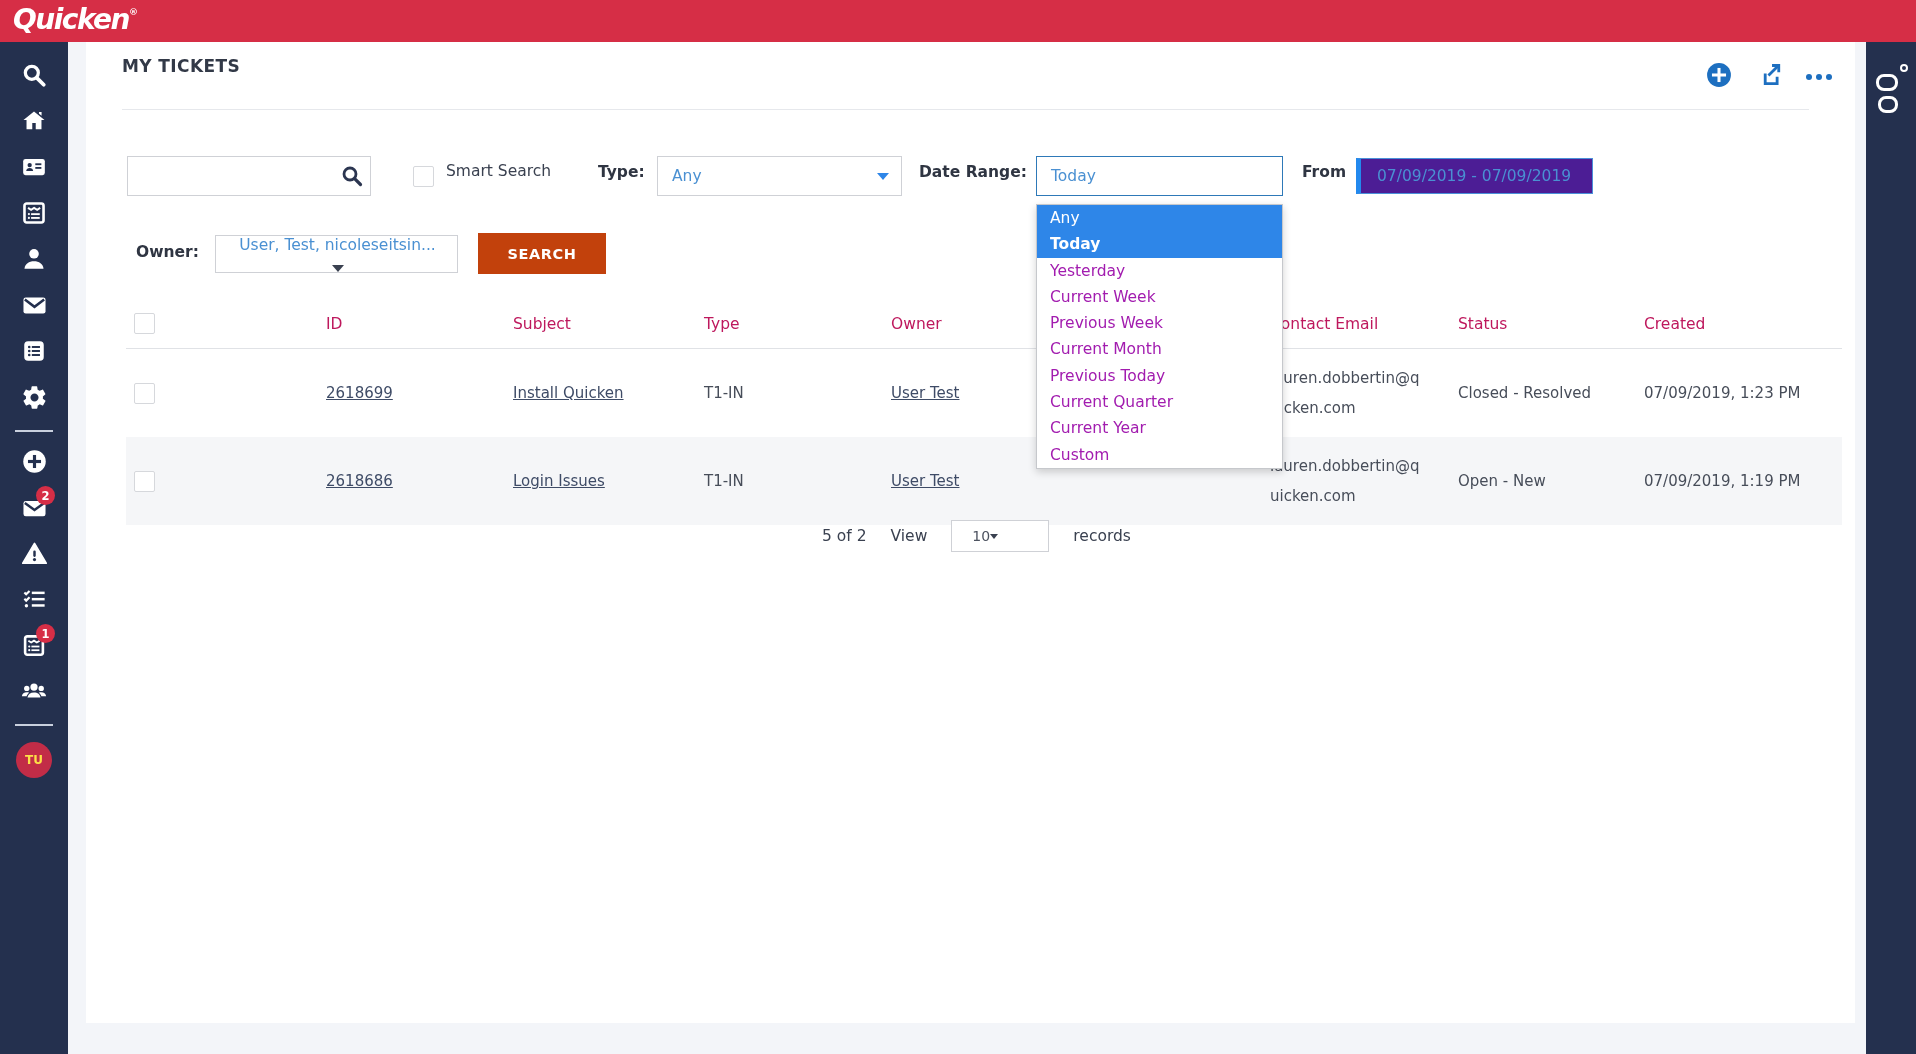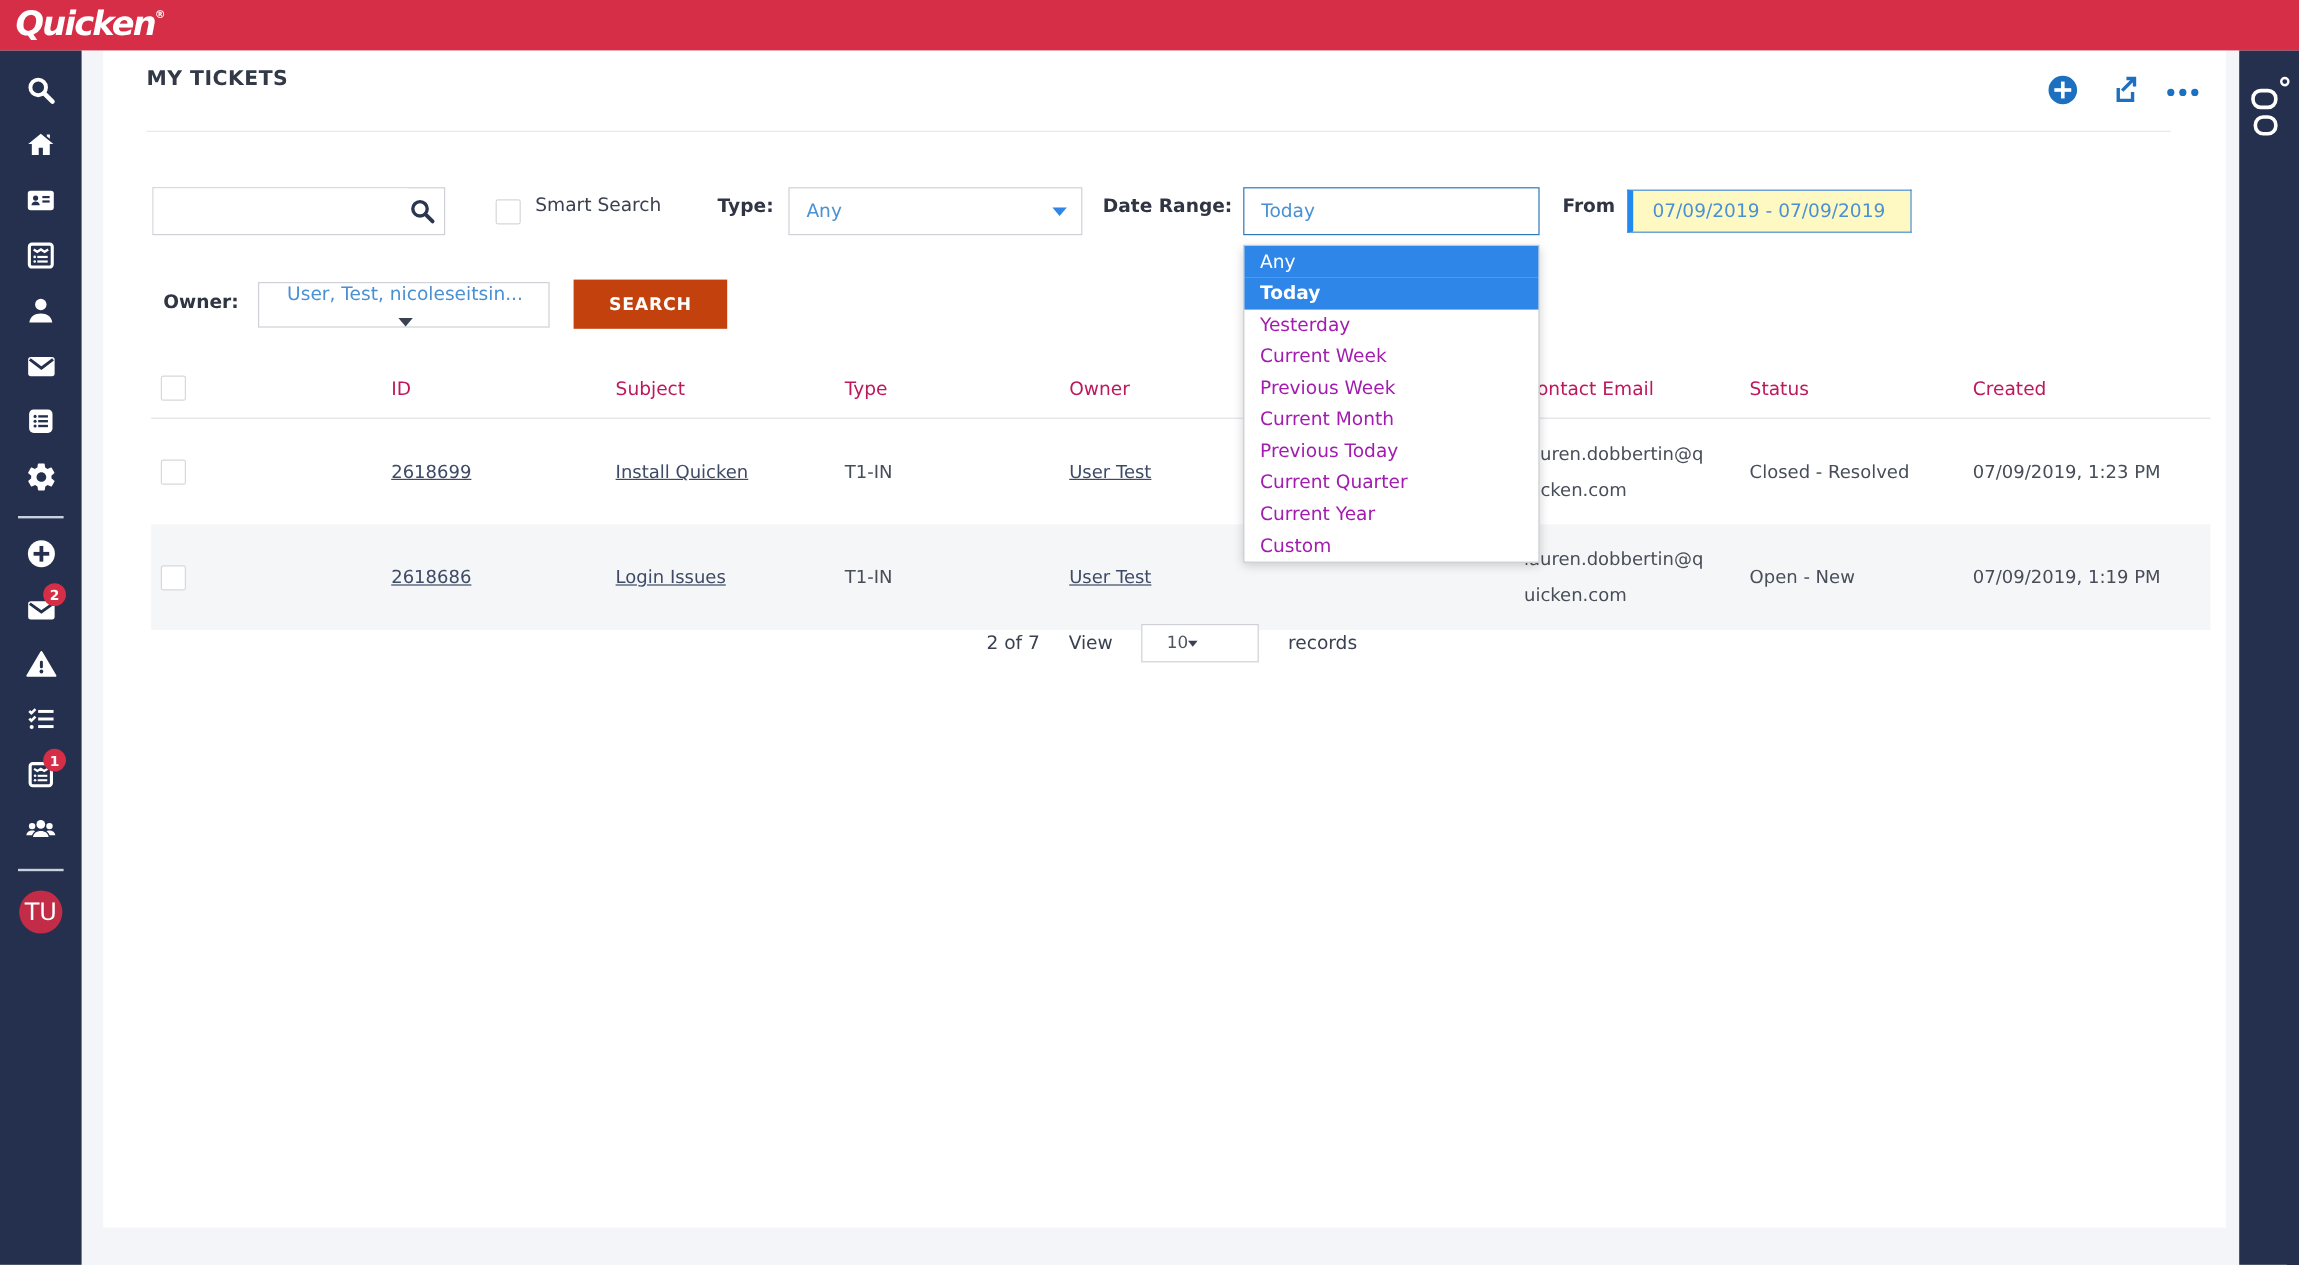--- a/index.html
+++ b/index.html
@@ -9,21 +9,21 @@
   .logo { position:absolute; left:13px; top:3px; color:#fff; font-size:28px; font-weight:bold; font-style:italic; letter-spacing:-1.5px; }
   .logo sup { font-size:9px; font-style:normal; letter-spacing:0; vertical-align:14px; }
 
   
   .sidebar { position:absolute; left:0; top:42px; width:68px; height:1012px; background:#24304e; z-index:5;
     display:flex; flex-direction:column; align-items:center; padding-top:12px; }
   .nav-item { width:68px; height:46px; display:flex; align-items:center; justify-content:center; position:relative; cursor:pointer; }
   .nav-divider { width:38px; height:2px; background:#c9d0de; margin:8px 0; }
   .badge { position:absolute; top:0; right:13px; min-width:19px; height:19px; padding:0 4px; background:#d62e46;
     border-radius:10px; color:#fff; font-size:11.5px; font-weight:bold; display:flex; align-items:center; justify-content:center; z-index:2; }
-  .avatar { width:36px; height:36px; border-radius:50%; background:#c22c47; color:#ffffff; font-size:20px; font-weight:normal;
+  .avatar { width:36px; height:36px; border-radius:50%; background:#c22c47; color:#fde047; font-size:12px; font-weight:bold;
     display:flex; align-items:center; justify-content:center; margin-top:8px; cursor:pointer; }
 
   
   .rightstrip { position:absolute; right:0; top:42px; width:50px; height:1012px; background:#24304e; z-index:5; }
   .go-logo { position:relative; width:30px; margin:22px auto 0; height:56px; cursor:pointer; }
   .go-dot { position:absolute; right:-2px; top:0; width:8px; height:8px; border:2.5px solid #fff; border-radius:50%; }
   .go-o1 { position:absolute; left:0; top:10px; width:22px; height:17px; border:3.5px solid #fff; border-radius:8px; }
   .go-o2 { position:absolute; left:2px; top:32px; width:20px; height:17px; border:3.5px solid #fff; border-radius:8px; }
 
   
@@ -43,21 +43,21 @@
   .checkbox { width:21px; height:21px; border:1px solid #d6d8dc; background:#fff; border-radius:2px; cursor:pointer; }
   .smart-check { position:absolute; left:327px; top:124px; }
   .flabel { position:absolute; font-size:15.5px; font-weight:bold; color:#2f3542; }
   .plain-label { position:absolute; font-size:15.5px; color:#3a4150; }
   .selectbox { position:absolute; height:40px; border:1px solid #cfd1d6; background:#fff; color:#4a90d2; font-size:15.5px;
     display:flex; align-items:center; justify-content:space-between; padding:0 12px 0 14px; cursor:pointer; }
   .caret { width:0; height:0; border-left:6px solid transparent; border-right:6px solid transparent; border-top:7px solid #2e86e8; }
   .caret.dark { border-top-color:#3a4150; }
   .caret.small { border-left-width:4.5px; border-right-width:4.5px; border-top-width:5.5px; }
   .from-field { position:absolute; left:1270px; top:116px; width:237px; height:36px; border:1px solid #4a90d9; border-left:5px solid #2289ee;
-    color:#4a90d2; font-size:15.5px; display:flex; align-items:center; padding-left:16px; background:#fef9c3; cursor:text; }
+    color:#4a90d2; font-size:15.5px; display:flex; align-items:center; padding-left:16px; background:#4c1d95; cursor:text; }
   .search-btn { position:absolute; left:392px; top:191px; width:128px; height:41px; background:#c2410c; color:#fff; border:none;
     font-size:14.5px; font-weight:bold; letter-spacing:.6px; font-family:inherit; cursor:pointer; }
 
   
   .table { position:absolute; left:40px; top:257px; width:1716px; font-size:15px; }
   .thead, .trow { display:grid; grid-template-columns:200px 187px 191px 187px 379px 188px 186px 1fr; align-items:center; }
   .thead { height:50px; color:#be185d; font-size:15.5px; border-bottom:1px solid #e0e2e6; }
   .trow { height:88px; color:#474d59; }
   .trow.alt { background:#f5f6f8; }
   .cb-cell { padding-left:8px; }
@@ -301,21 +301,21 @@
       <div><span class="tlink">Login Issues</span></div>
       <div>T1-IN</div>
       <div><span class="tlink">User Test</span></div>
       <div><span class="email">lauren.dobbertin@quicken.com</span></div>
       <div>Open - New</div>
       <div>07/09/2019, 1:19 PM</div>
     </div>
   </div>
 
   <div class="pager">
-    <span>2 of 7</span>
+    <span>5 of 2</span>
     <span>View</span>
     <div class="page-select">
       <span>10</span>
       <span class="caret dark small"></span>
     </div>
     <span>records</span>
   </div>
 
   <div class="dropdown">
     <div class="opt hl">Any</div>

